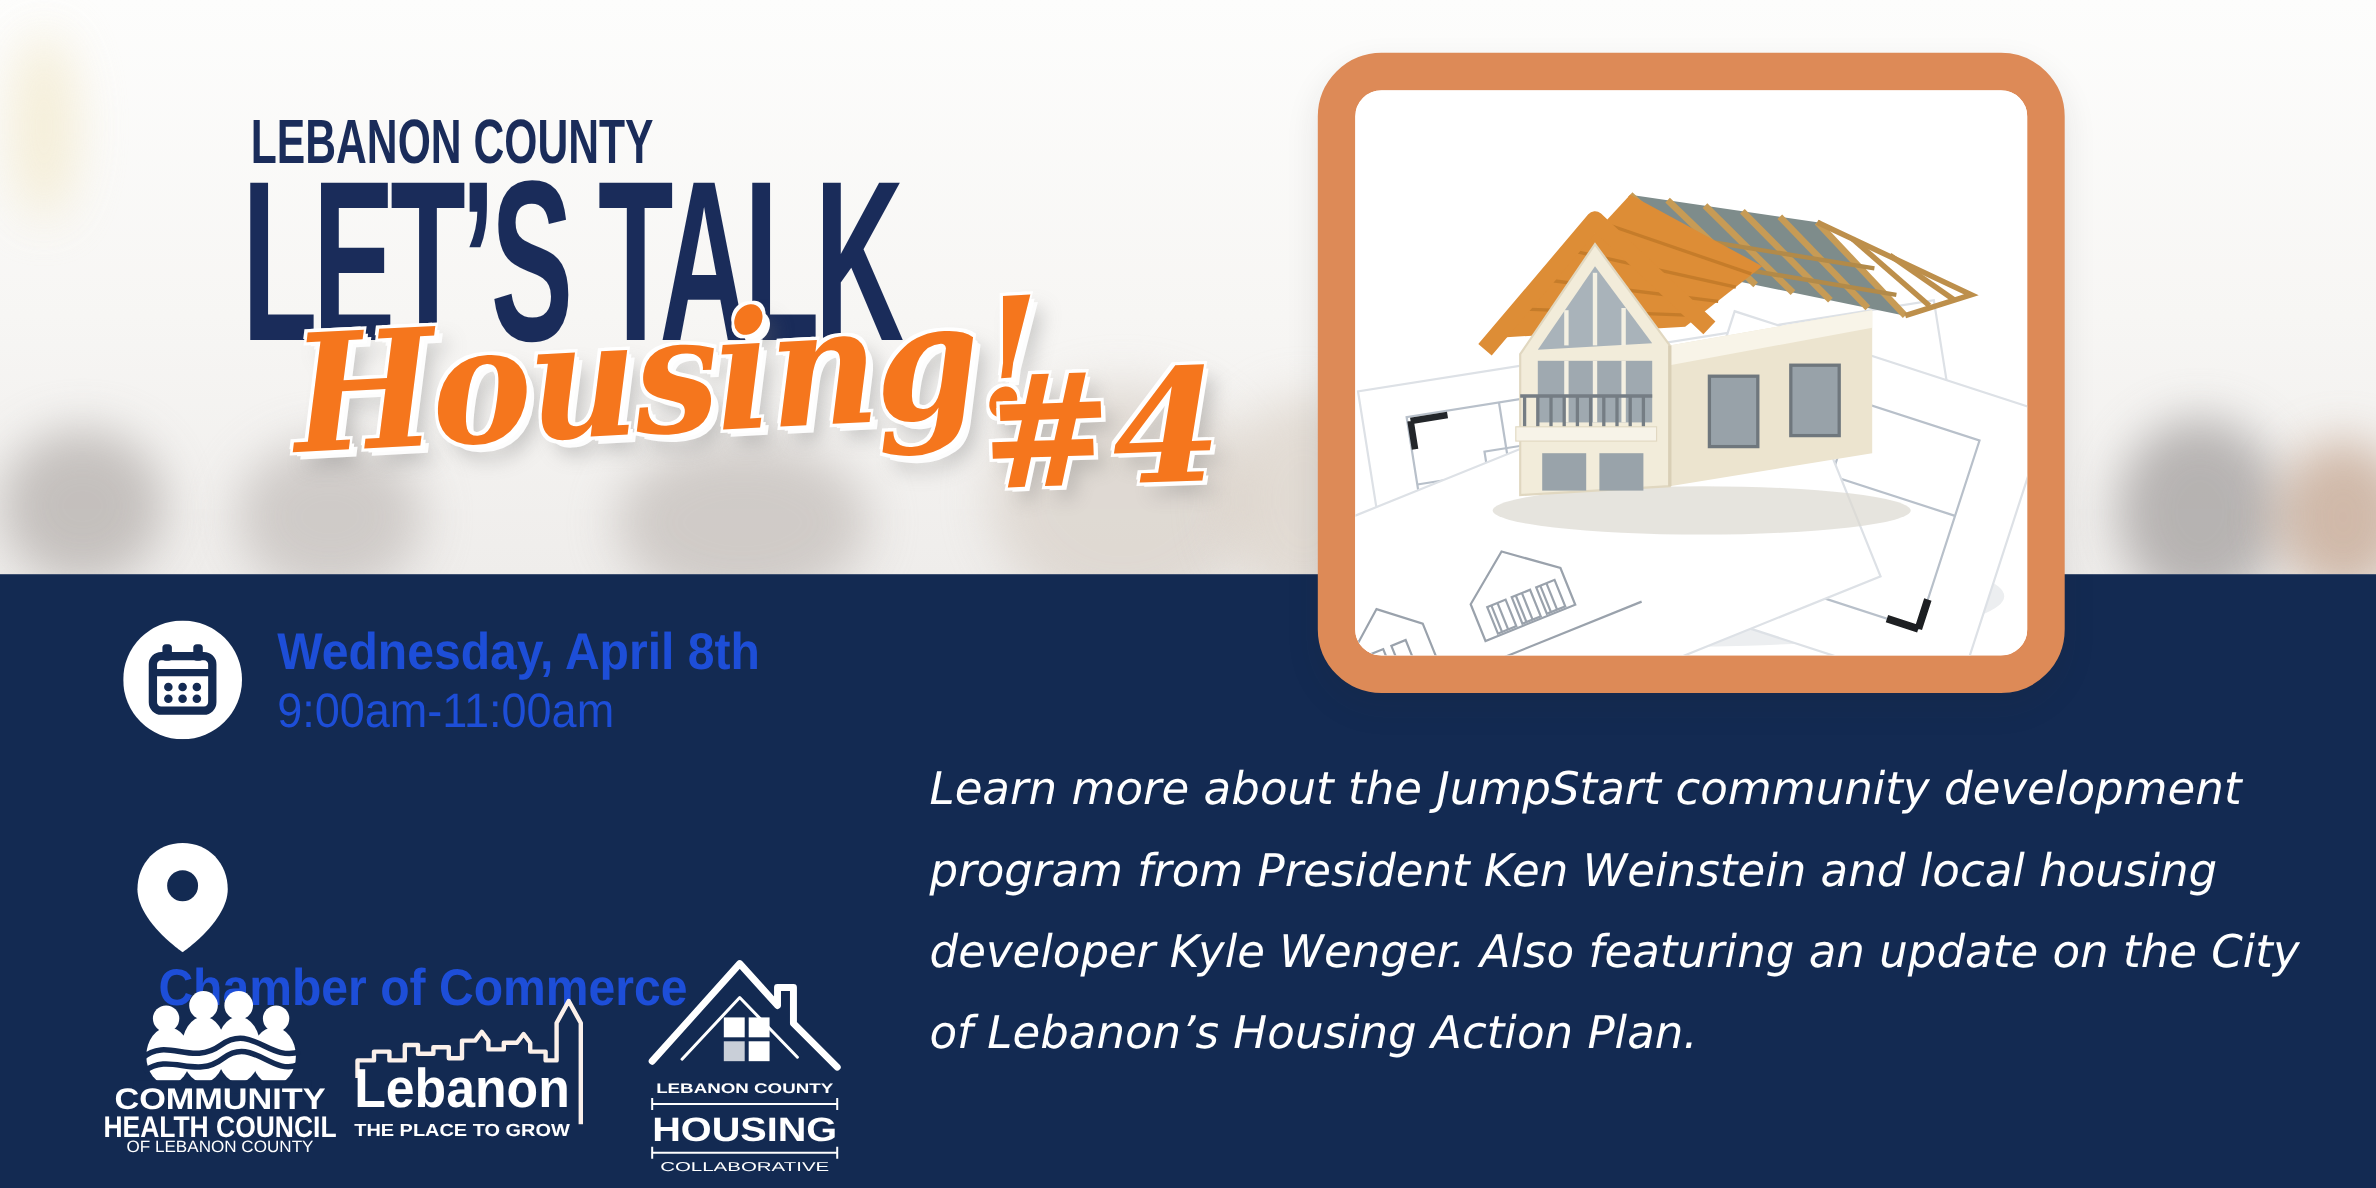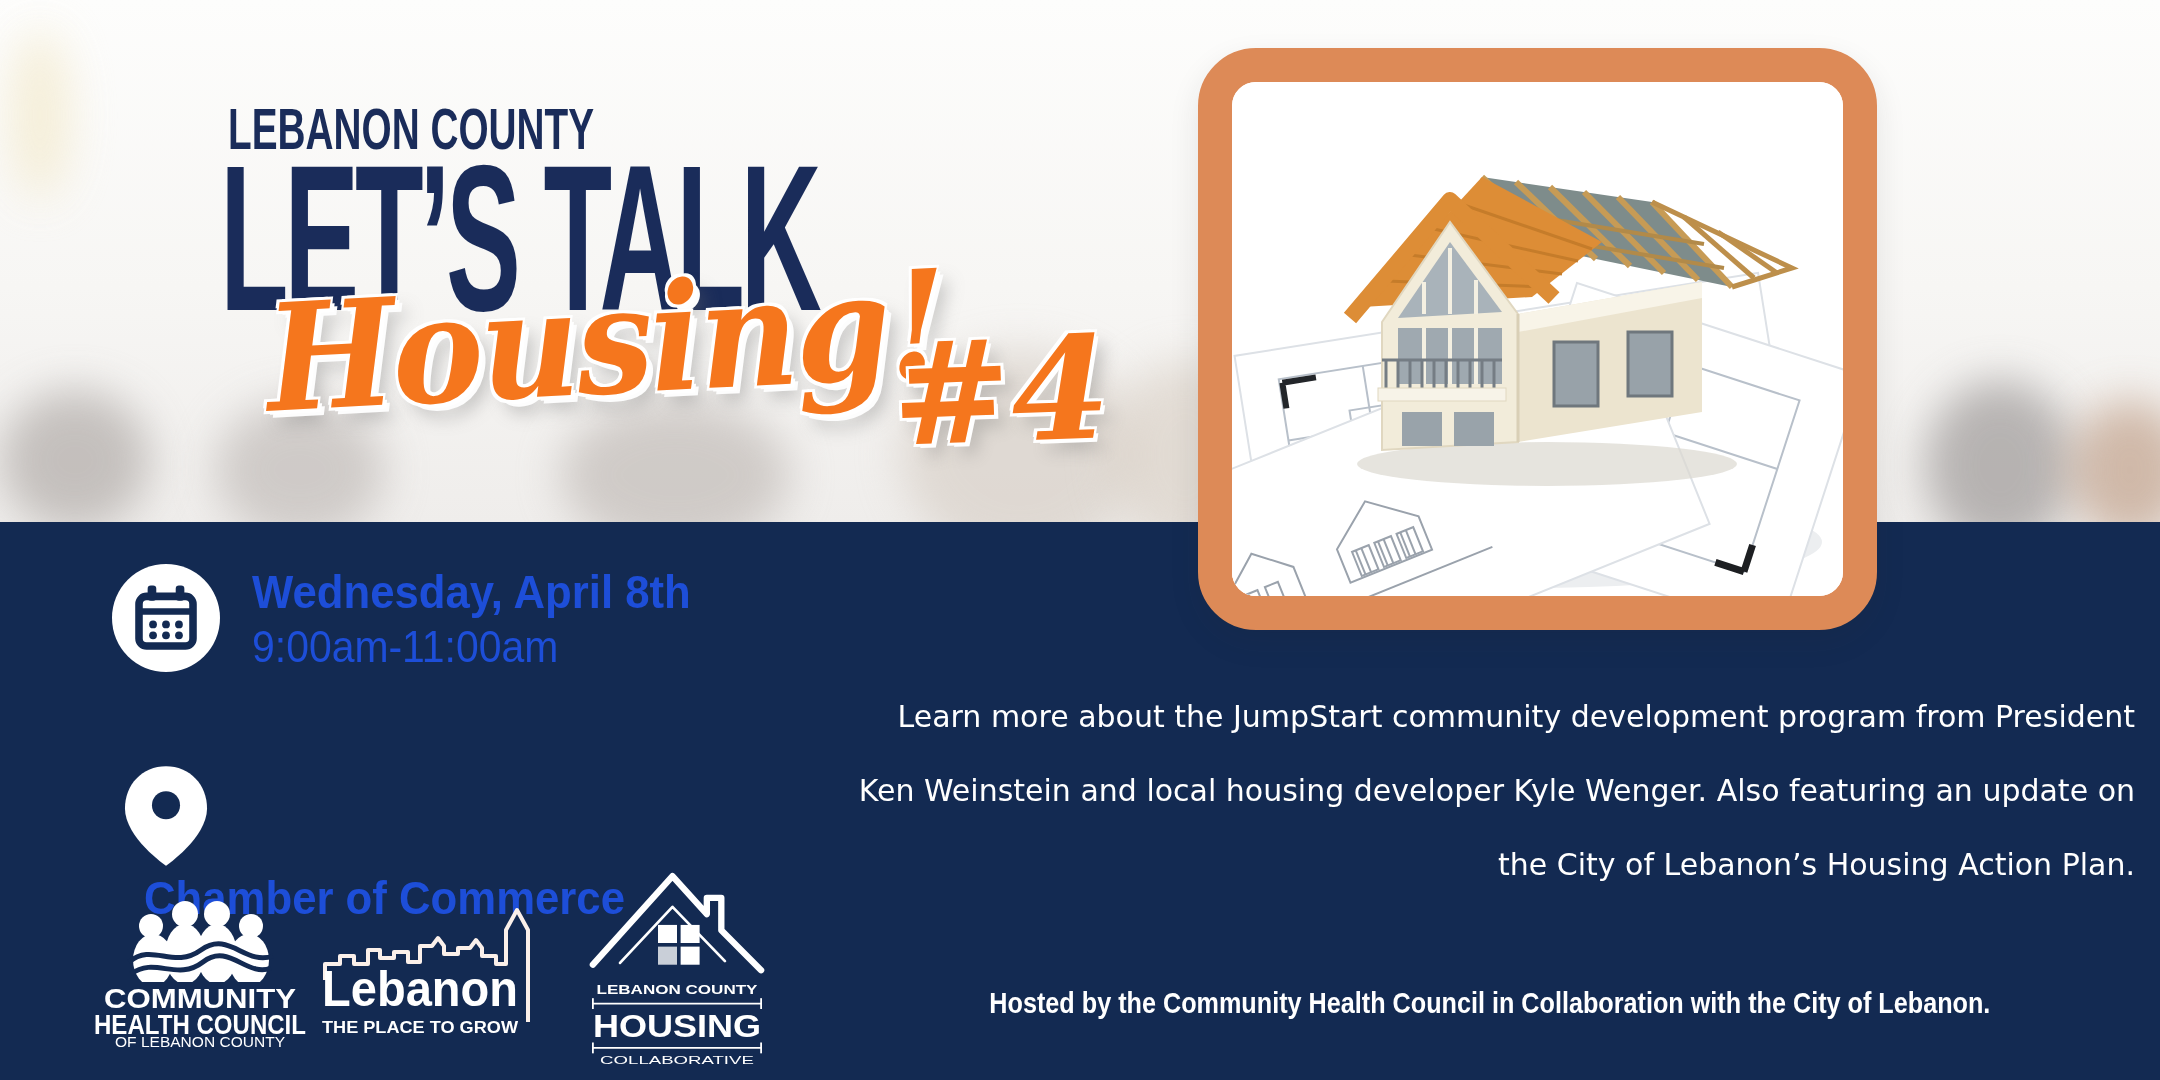--- a/index.html
+++ b/index.html
@@ -45,23 +45,23 @@
   .info-text{margin-left:32px;transform:scaleX(.93);transform-origin:left center;}
   .date-line{font-size:47px;font-weight:bold;line-height:1.18;white-space:nowrap;}
   .time-line{font-size:44px;font-weight:normal;line-height:1.25;white-space:nowrap;}
   .loc-line{font-size:47px;font-weight:bold;white-space:nowrap;}
 
   
   .logo{position:absolute;}
   .logo text{fill:#fff;font-family:"Liberation Sans",sans-serif;}
 
   
-  .desc{position:absolute;left:845px;top:680px;width:1290px;text-align:right;color:#fff;
-        font-family:"DejaVu Sans",sans-serif;font-weight:normal;
-        font-size:30px;line-height:74px;}
+  .desc{position:absolute;left:845px;top:680px;width:1290px;text-align:left;color:#fff;
+        font-family:"DejaVu Sans",sans-serif;font-style:italic;font-weight:normal;
+        font-size:41px;line-height:74px;}
   .hosted{position:absolute;left:845px;top:986px;width:1290px;text-align:center;color:#fff;}
   .hosted span{display:inline-block;font-size:30px;font-weight:bold;white-space:nowrap;
                transform:scaleX(.84);transform-origin:center;}
 </style>
 </head>
 <body>
 
 <div class="canvas">
 
   <div class="photo">
@@ -290,17 +290,14 @@
     <g stroke="#ffffff" stroke-width="2">
       <line x1="12" y1="210" x2="198" y2="210"></line>
       <line x1="12" y1="204" x2="12" y2="216"></line>
         <line x1="198" y1="204" x2="198" y2="216"></line>
     </g>
     <text x="105" y="228" text-anchor="middle" font-size="13" textLength="170" lengthAdjust="spacingAndGlyphs">COLLABORATIVE</text>
   </svg>
 
   <div class="desc">Learn more about the JumpStart community development program from President Ken Weinstein and local housing developer Kyle Wenger. Also featuring an update on the City of Lebanon’s Housing Action Plan.</div>
 
-  <div class="hosted">
-    <span>Hosted by the Community Health Council in Collaboration with the City of Lebanon.</span>
-  </div>
 
 </div>
 
 </body></html>

